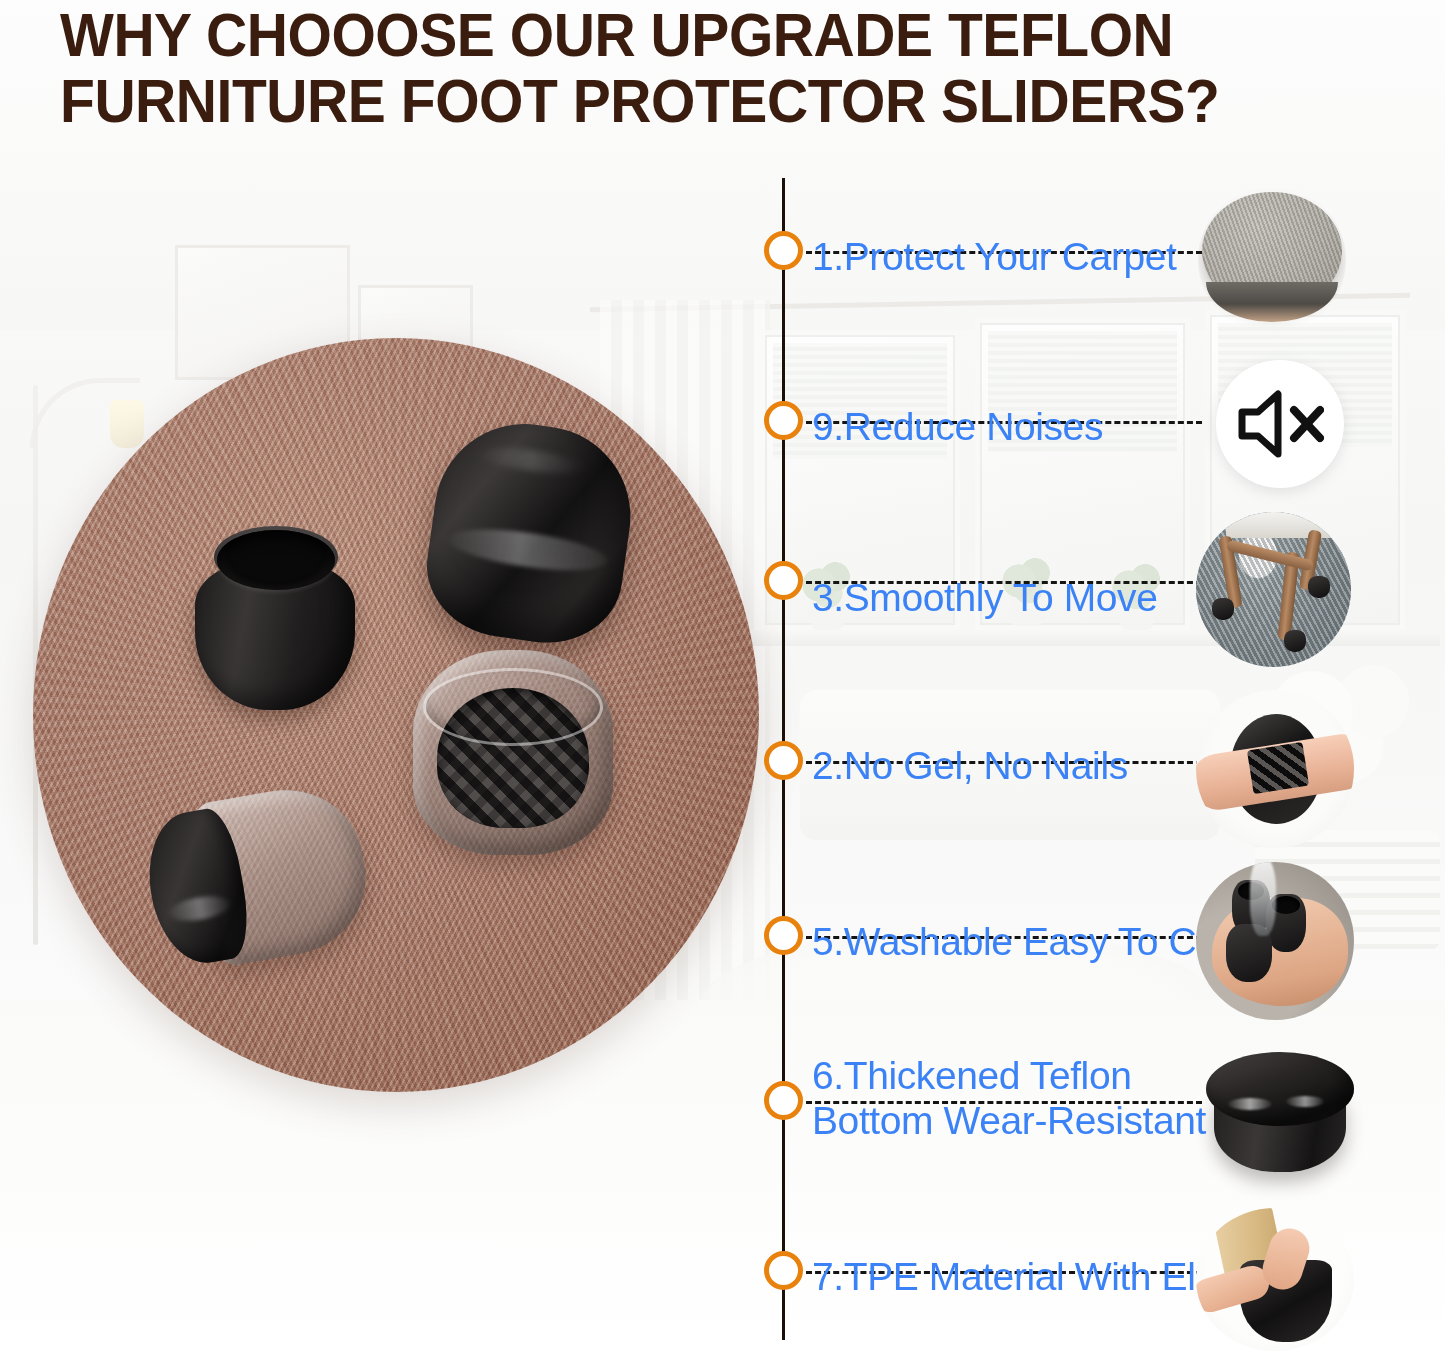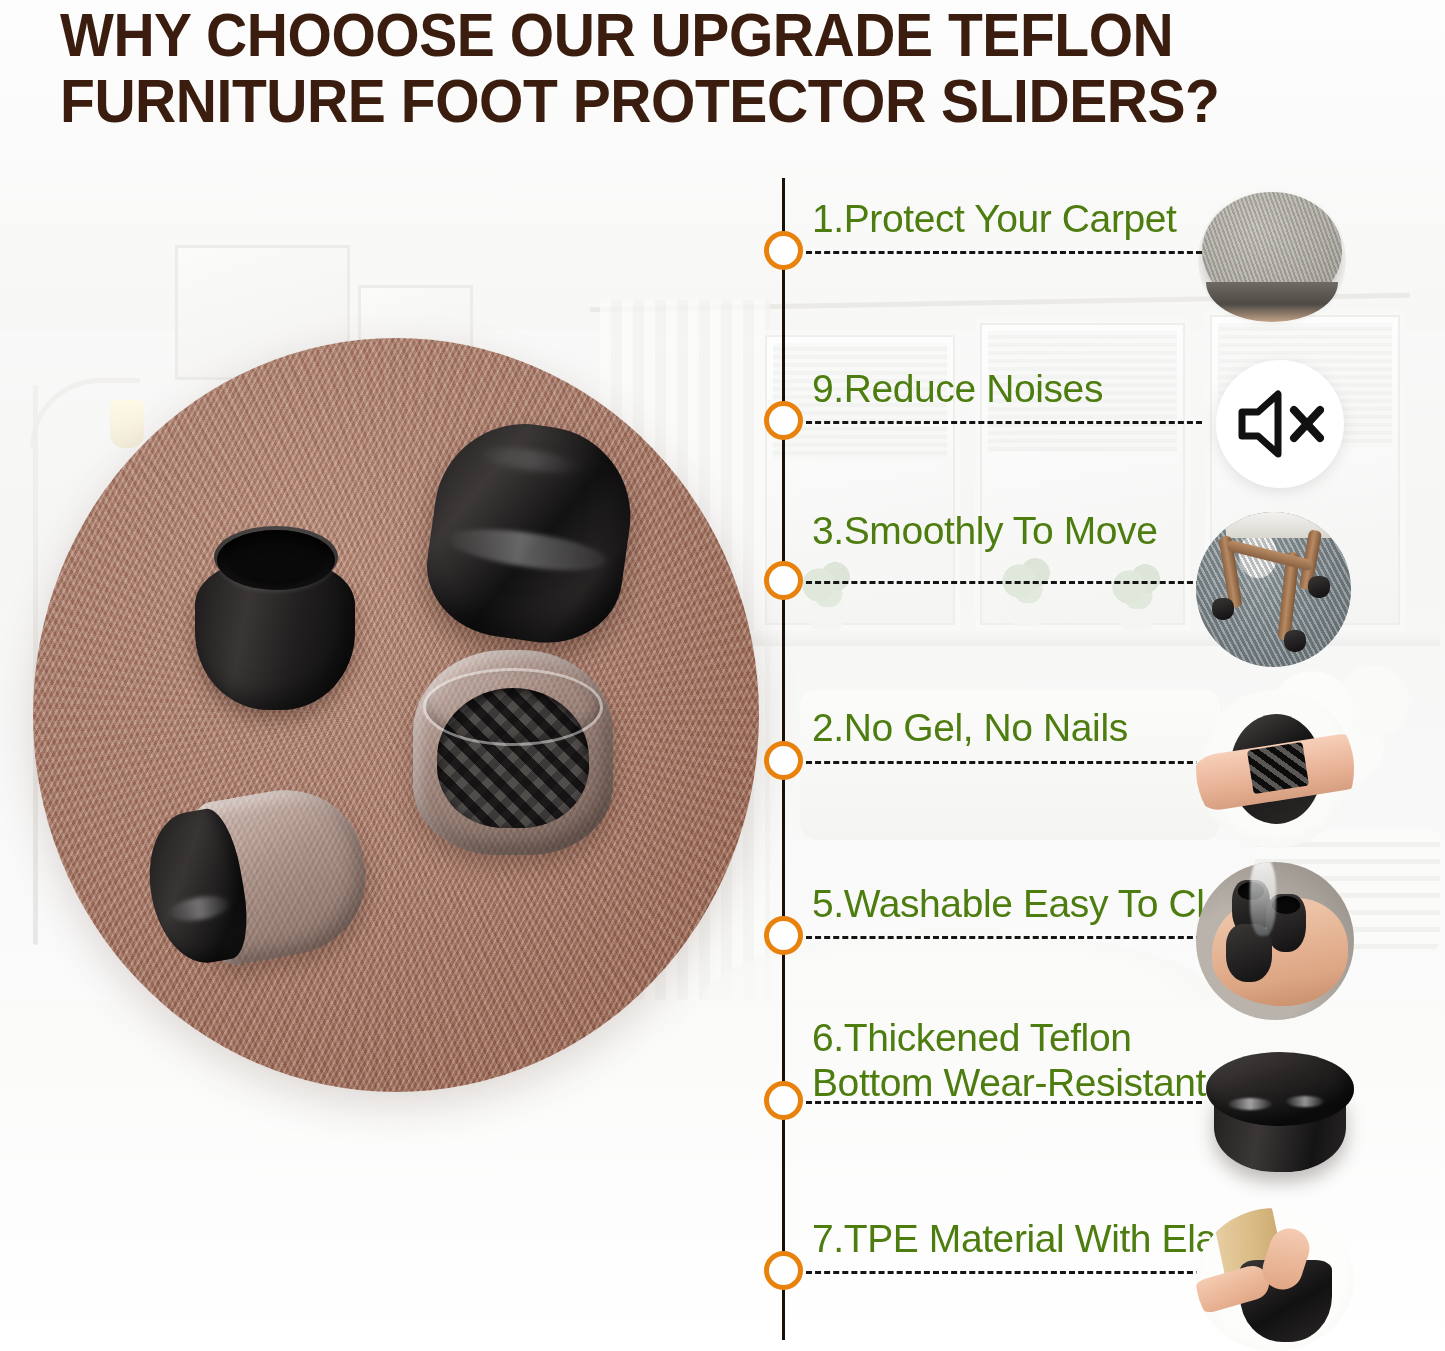--- a/index.html
+++ b/index.html
@@ -253,24 +253,25 @@
     position:absolute; left:806px; width:396px; height:0;
     border-top:3px dashed #141414;
     z-index:6;
   }
   .feat-label{
     position:absolute; left:812px;
     font-family:"Liberation Sans", sans-serif;
     font-size:39px;
     line-height:45px;
     font-weight:400;
-    color:#4d7c0f;
+    color:#3b82f6;
     white-space:pre-line;
     letter-spacing:-0.4px;
     z-index:6;
+    margin-top:38px;
   }
 
   
   .thumb{ position:absolute; z-index:6; }
   .thumb-circ{ border-radius:50%; overflow:hidden; }
 
   
   .t1{ left:1198px; top:186px; width:148px; height:148px; }
   .t1 .pad{
     position:absolute; left:4px; top:6px; width:140px; height:118px;
@@ -470,21 +471,21 @@
 
 <div class="feature">
   <div class="marker" style="top:401px;"></div>
   <div class="dash" style="top:421px;"></div>
   <div class="feat-label" style="top:366px;">9.Reduce Noises</div>
 </div>
 
 <div class="feature">
   <div class="marker" style="top:561px;"></div>
   <div class="dash" style="top:581px;"></div>
-  <div class="feat-label" style="top:508px;">3.Smoothly To Move</div>
+  <div class="feat-label" style="top:537px;">3.Smoothly To Move</div>
 </div>
 
 <div class="feature">
   <div class="marker" style="top:741px;"></div>
   <div class="dash" style="top:761px;"></div>
   <div class="feat-label" style="top:705px;">2.No Gel, No Nails</div>
 </div>
 
 <div class="feature">
   <div class="marker" style="top:916px;"></div>

